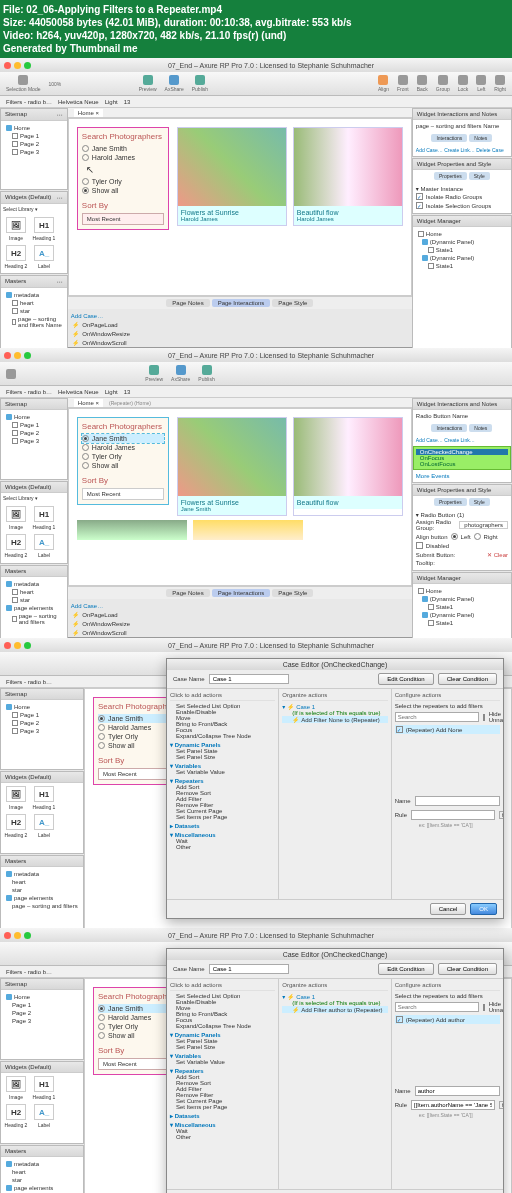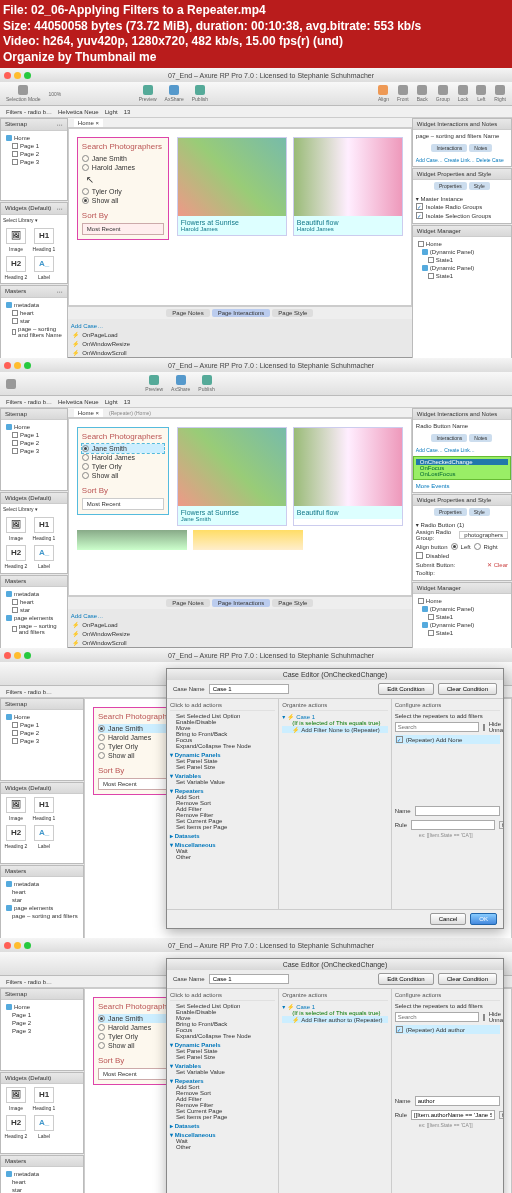--- a/index.html
+++ b/index.html
@@ -1,17 +1,17 @@
 <!DOCTYPE html>
 <html><head>
 <meta charset="utf-8">
 <style>
 * { margin: 0; padding: 0; box-sizing: border-box; font-family: Arial, sans-serif; }
 body { width: 512px; background: #fff; font-size: 7px; color: #333; }
-.meta { background: #b91c1c; color: #fff; padding: 3px; font-size: 12px; font-family: monospace; line-height: 1.3; }
+.meta { background: #15803d; color: #fff; padding: 3px; font-size: 10px; font-family: monospace; line-height: 1.3; }
 .meta b { font-weight: bold; }
 .app { position: relative; background: #e8e8e8; border-bottom: 1px solid #999; }
 .titlebar { display: flex; align-items: center; background: linear-gradient(#f5f5f5,#ddd); height: 14px; padding: 0 4px; gap: 3px; }
 .dot { width: 7px; height: 7px; border-radius: 50%; }
 .dot.r { background: #ff5f56; } .dot.y { background: #ffbd2e; } .dot.g { background: #27c93f; }
 .title { flex: 1; text-align: center; font-size: 7px; color: #444; }
 .toolbar { display: flex; background: linear-gradient(#f8f8f8,#e0e0e0); height: 24px; align-items: center; padding: 0 6px; gap: 8px; border-bottom: 1px solid #bbb; }
 .tb-item { display: flex; flex-direction: column; align-items: center; font-size: 5px; color: #666; gap: 1px; }
 .tb-icon { width: 10px; height: 10px; background: #5a9; border-radius: 2px; }
 .tb-icon.blue { background: #59c; } .tb-icon.orange { background: #e95; } .tb-icon.gray { background: #999; }
@@ -77,23 +77,23 @@
 .green-box { background: #9e6; border: 1px solid #6b3; padding: 2px; font-size: 6px; }
 .green-box .gline { padding: 0 4px; color: #063; }
 .green-box .gsel { background: #27a; color: #fff; padding: 0 4px; }
 .radio-setting { display: flex; align-items: center; gap: 3px; padding: 1px 0; font-size: 6px; }
 </style>
 </head>
 <body>
 
 <div class="meta">
   <div><b>File: 02_06-Applying Filters to a Repeater.mp4</b></div>
-  <div><b>Size: 44050058 bytes (73.72 MiB), duration: 00:10:38, avg.bitrate: 553 kb/s</b></div>
-  <div><b>Video: h264, yuv420p, 1280x720, 482 kb/s, 15.00 fps(r) (und)</b></div>
-  <div><b>Organize by Thumbnail me</b></div>
+  <div><b>Size: 44050058 bytes (42.01 MiB), duration: 00:10:38, avg.bitrate: 553 kb/s</b></div>
+  <div><b>Video: h264, yuv420p, 1280x720, 482 kb/s, 21.10 fps(r) (und)</b></div>
+  <div><b>Generated by Thumbnail me</b></div>
 </div>
 
 <div class="app" style="height: 290px;">
   <div class="titlebar">
     <span class="dot r"></span>
     <span class="dot y"></span>
     <span class="dot g"></span>
     <span class="title">07_End – Axure RP Pro 7.0 : Licensed to Stephanie Schuhmacher</span>
   </div>
   <div class="toolbar">

